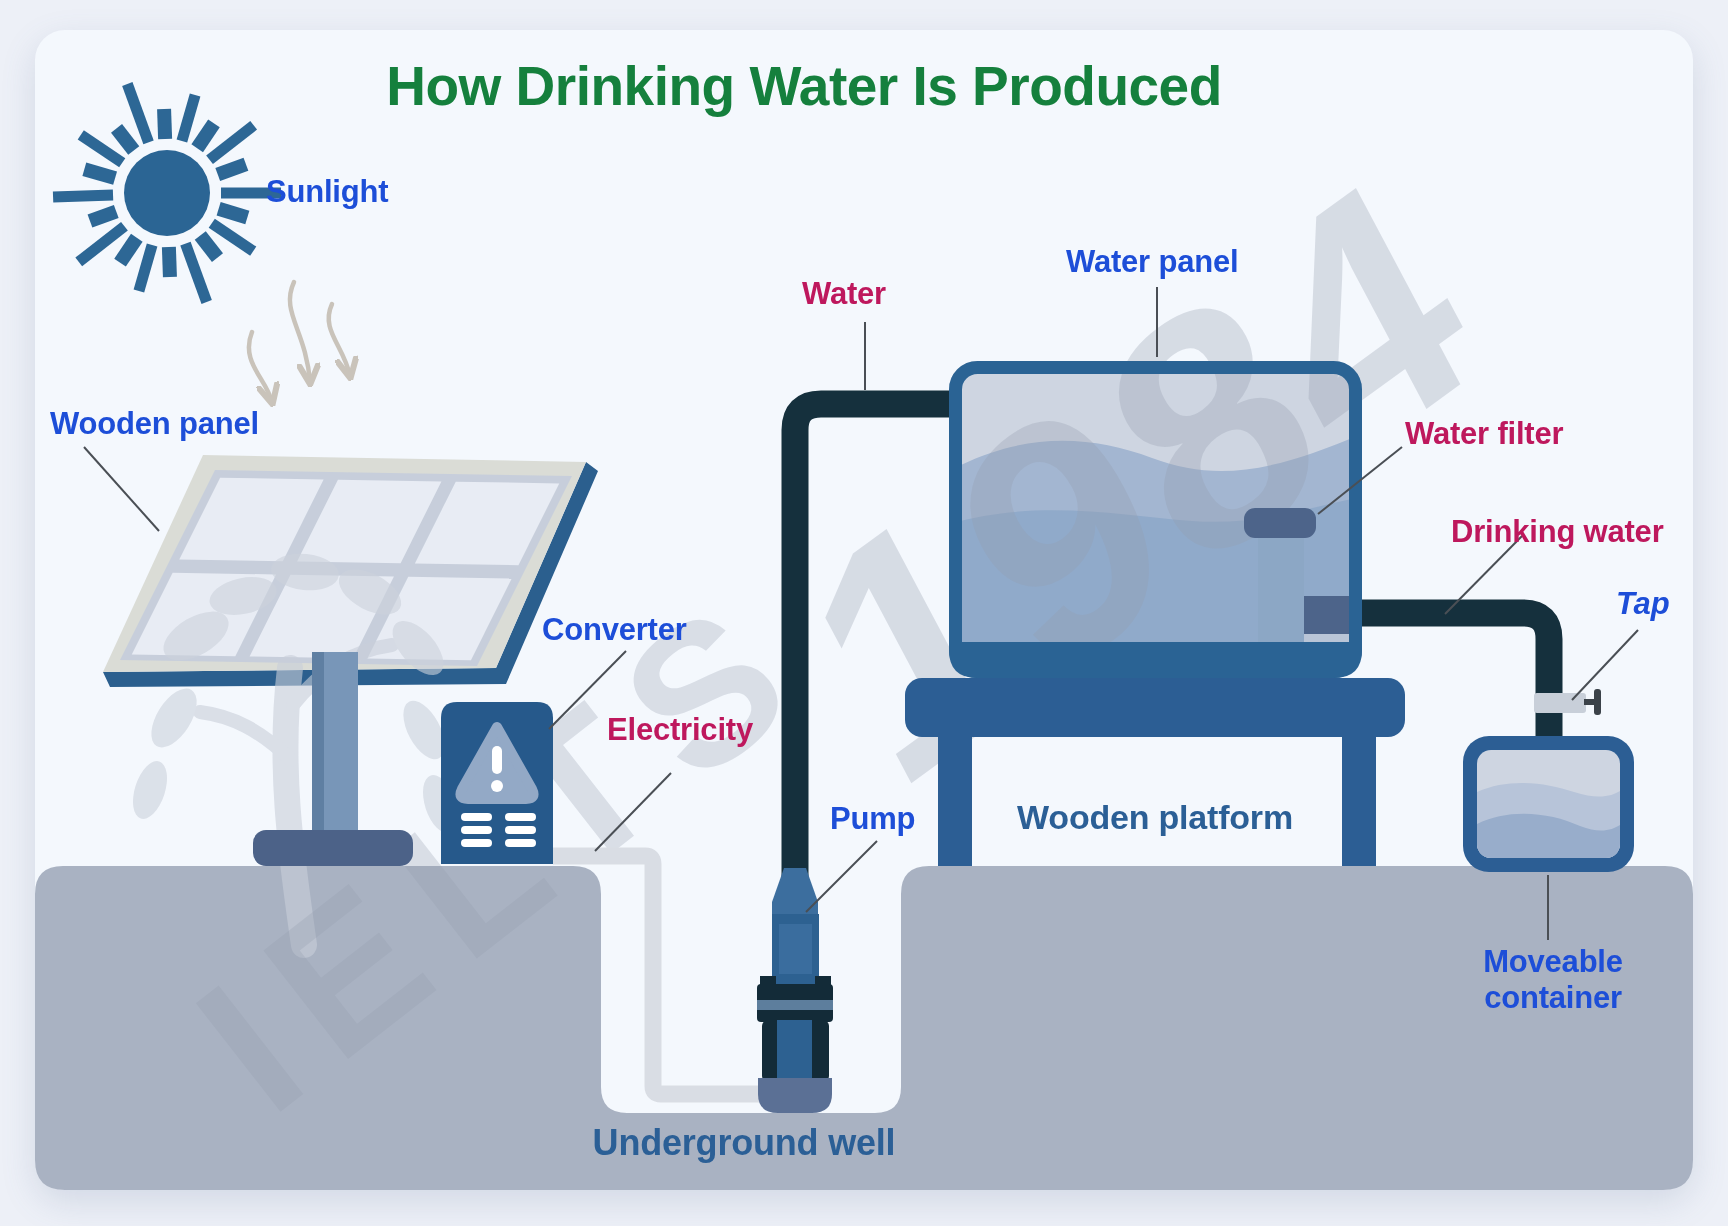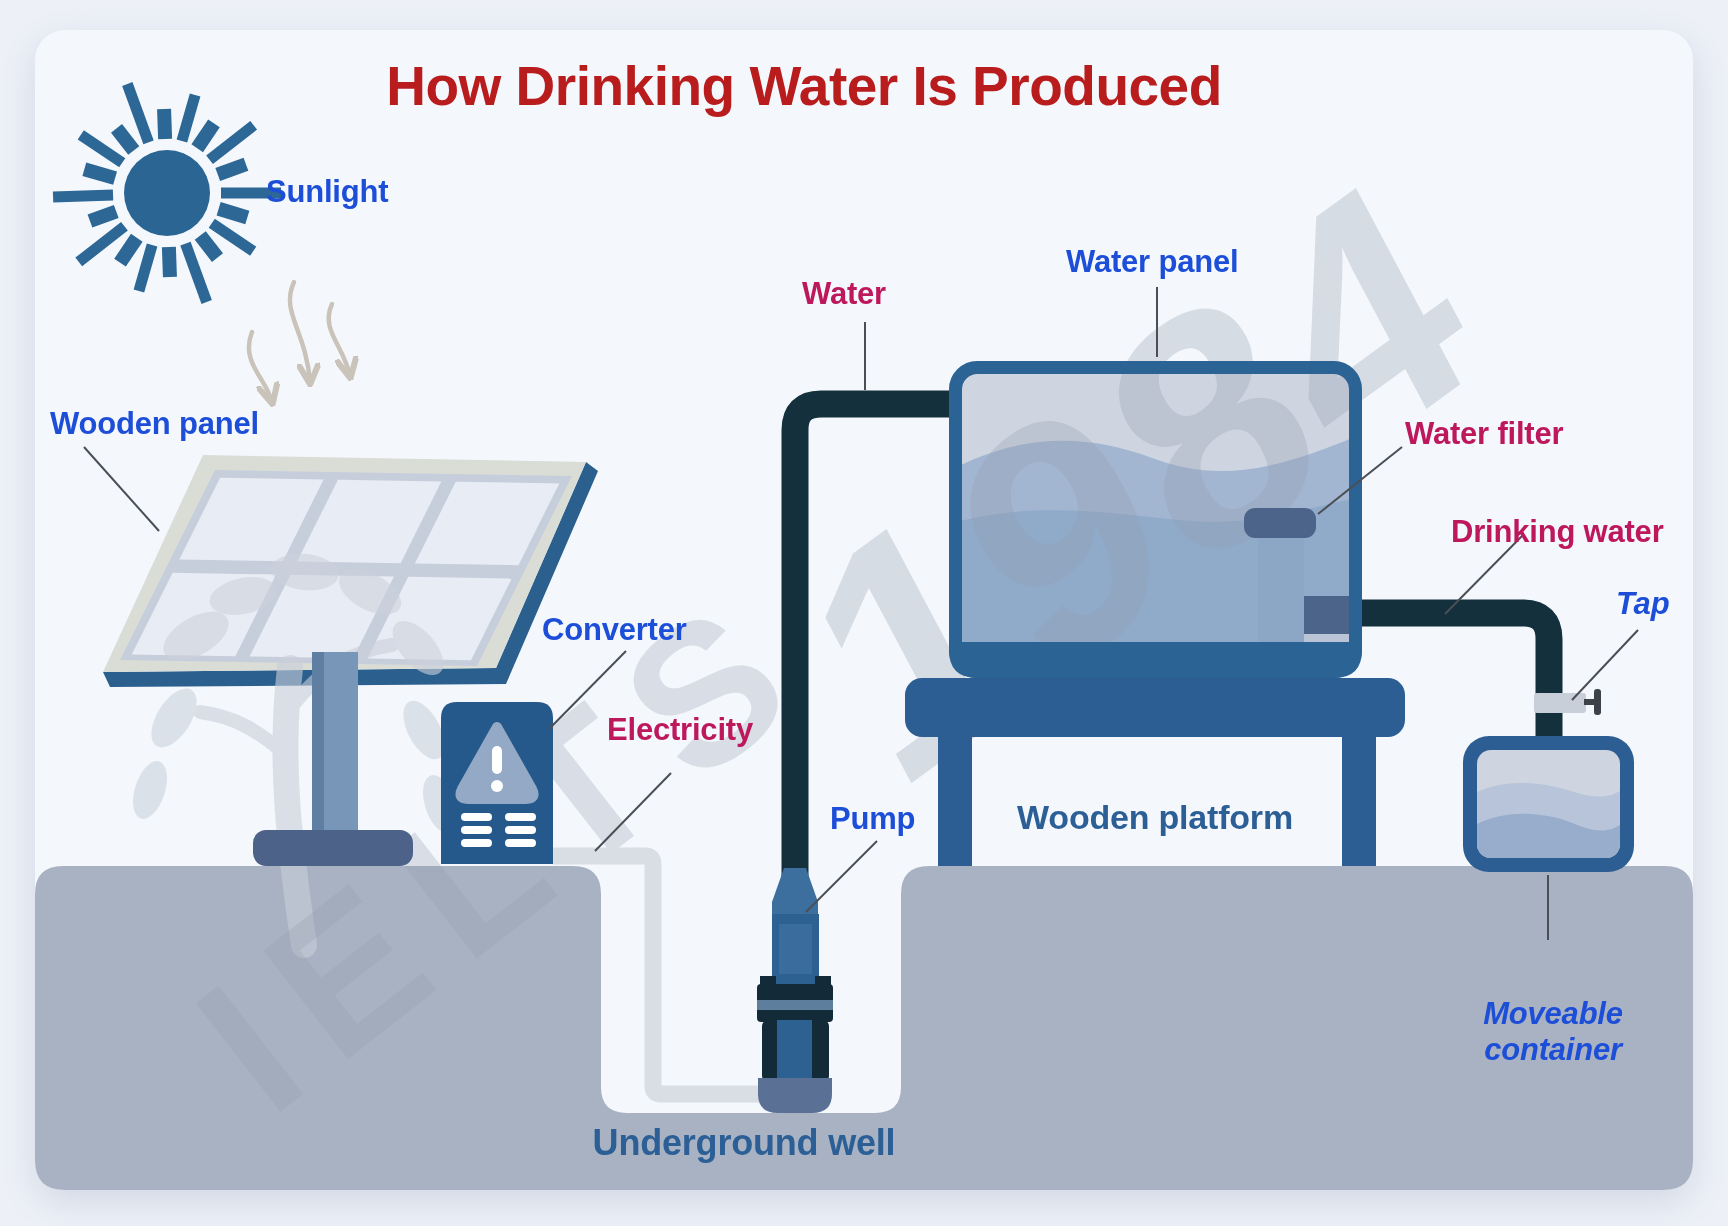--- a/index.html
+++ b/index.html
@@ -2,24 +2,24 @@
 <html><head>
 <meta charset="utf-8">
 <style>
   html,body{margin:0;padding:0;background:#edf0f7;font-family:"Liberation Sans",sans-serif;}
   .stage{position:relative;width:1728px;height:1226px;overflow:hidden;background:#edf0f7;}
   .card{position:absolute;left:35px;top:30px;width:1658px;height:1160px;background:#f4f8fd;border-radius:30px;box-shadow:0 12px 34px rgba(90,110,150,.18);}
   svg.scene{position:absolute;left:0;top:0;width:1728px;height:1226px;}
   .label{position:absolute;font-size:31px;font-weight:600;color:#1d4ed8;letter-spacing:-0.2px;white-space:nowrap;}
   .label.steel{color:#be185d;}
   .label.blue{color:#2b5f96;}
-  .title{position:absolute;left:240px;top:54px;width:1128px;text-align:center;font-size:55px;font-weight:800;color:#b91c1c;letter-spacing:-0.5px;}
+  .title{position:absolute;left:240px;top:54px;width:1128px;text-align:center;font-size:55px;font-weight:800;color:#15803d;letter-spacing:-0.5px;}
   .lbl-wooden{left:955px;top:798px;width:400px;text-align:center;font-size:34px;white-space:nowrap;}
   .lbl-well{left:564px;top:1122px;width:360px;text-align:center;font-size:36px;white-space:nowrap;}
-  .lbl-container{left:1443px;top:996px;width:220px;text-align:center;white-space:normal;line-height:1.16;font-style:italic;}
+  .lbl-container{left:1443px;top:944px;width:220px;text-align:center;white-space:normal;line-height:1.16;}
 </style>
 </head>
 <body>
 
 <div class="stage">
   <div class="card"></div>
 
   <svg class="scene" viewBox="0 0 1728 1226">
     <defs>
       <clipPath id="tankClip">

